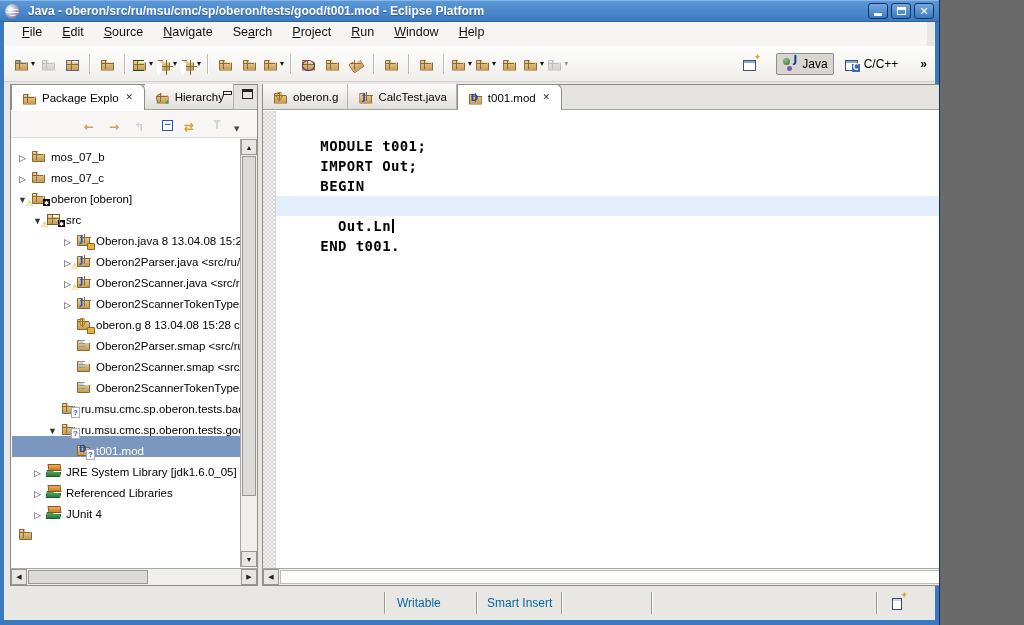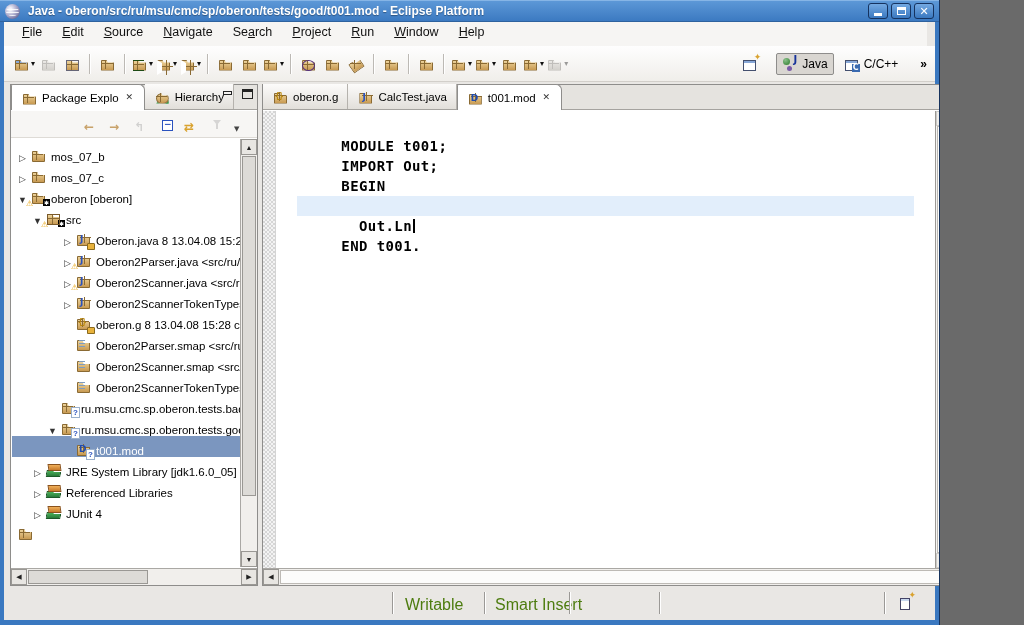--- a/index.html
+++ b/index.html
@@ -96,42 +96,42 @@
   .sb-btn.up::before{content:'▲';} .sb-btn.down::before{content:'▼';}
   .sb-thumb-v{position:absolute;left:1px;right:1px;background:#dddbd7;border:1px solid #9a9894;}
   .hscroll{position:absolute;left:0;right:0;bottom:0;height:17px;background:#f1efec;
     border-top:1px solid #aaa8a4;}
   .sb-btn-h{position:absolute;top:0;bottom:0;width:16px;background:#e8e6e2;border:1px solid #9a9894;
     display:flex;align-items:center;justify-content:center;font-size:7px;color:#222;}
   .sb-btn-h.left{left:0;} .sb-btn-h.right{right:0;}
   .sb-btn-h.left::before{content:'◀';} .sb-btn-h.right::before{content:'▶';}
   .sb-thumb-h{position:absolute;top:1px;bottom:1px;background:#dddbd7;border:1px solid #9a9894;}
   
-  .editor-body{position:absolute;left:0;right:0;top:26px;bottom:17px;display:flex;gap:21px;}
+  .editor-body{position:absolute;left:0;right:0;top:26px;bottom:17px;display:flex;}
   .gutter{width:13px;flex:none;border-right:1px solid #d4d4d4;
     background:repeating-conic-gradient(#d6d6d6 0% 25%,#f3f3f3 0% 50%);background-size:4px 4px;}
   .code{flex:1;background:#fff;padding-top:5px;overflow:hidden;position:relative;
     font:bold 14px/20px "DejaVu Sans Mono",monospace;letter-spacing:.4px;}
   .code-line{height:20px;padding-left:9px;white-space:pre;position:relative;color:#000;}
   .code-line.f-highlight{background:#e2eefb;}
   .code-line.f-caret .code-text::after{content:'';display:inline-block;width:2px;height:14px;
     background:#000;vertical-align:-2px;margin-left:1px;}
   .ed-vscroll{width:15px;flex:none;position:relative;background:#f6f5f3;border-left:1px solid #9a9894;}
   .ed-vscroll .sb-btn{height:15px;opacity:.45;}
   .ed-vscroll .sb-thumb-v{top:15px;bottom:15px;background:#fcfcfb;border-color:#bdbab5;}
   .overview-ruler{width:12px;flex:none;background:#fff;border-left:1px solid #ccc;}
   .ed-hscroll{position:absolute;left:0;right:0;bottom:0;height:17px;background:#f1efec;border-top:1px solid #aaa8a4;}
   .ed-hscroll .sb-thumb-h{left:17px;right:17px;background:#fcfcfb;border-color:#bdbab5;}
   
   .right-bar{position:absolute;left:988px;top:86px;width:31px;}
   .fv-stack{background:#efedea;border:1px solid #c2bfba;border-radius:3px;padding:2px 0 4px;margin-bottom:10px;}
   .fv-handle{width:17px;height:3px;margin:2px auto 5px;border-top:1px solid #9a9894;border-bottom:1px solid #fff;}
   .fv-item{width:100%;height:26px;display:flex;align-items:center;justify-content:center;}
   
-  .statusbar{position:absolute;left:8px;right:4px;top:588px;height:30px;font-size:16px;color:#4d7c0f;}
+  .statusbar{position:absolute;left:0;right:4px;top:588px;height:30px;font-size:12px;color:#0369a1;}
   .sb-sep{position:absolute;top:4px;bottom:4px;width:1px;background:#9b9996;box-shadow:1px 0 0 #fff;}
   .sb-text{position:absolute;top:8px;white-space:nowrap;}
   
   .ic{display:inline-block;width:16px;height:16px;position:relative;flex:none;
     font-family:"DejaVu Sans",sans-serif;}
   .ic-new-wizard::before{content:'';position:absolute;left:1px;top:4px;width:11px;height:10px;background:#fff;
     border:1px solid #44506e;box-shadow:inset 0 2px 0 #88a8d8;}
   .ic-new-wizard::after,.ic-new-java-project::after,.ic-new-package::after,.ic-open-perspective::after{
     content:'✦';position:absolute;right:-3px;top:-4px;font-size:9px;color:#d9a22e;}
   .ic-save::before{content:'';position:absolute;left:2px;top:2px;width:12px;height:12px;border:1px solid #aaa;

